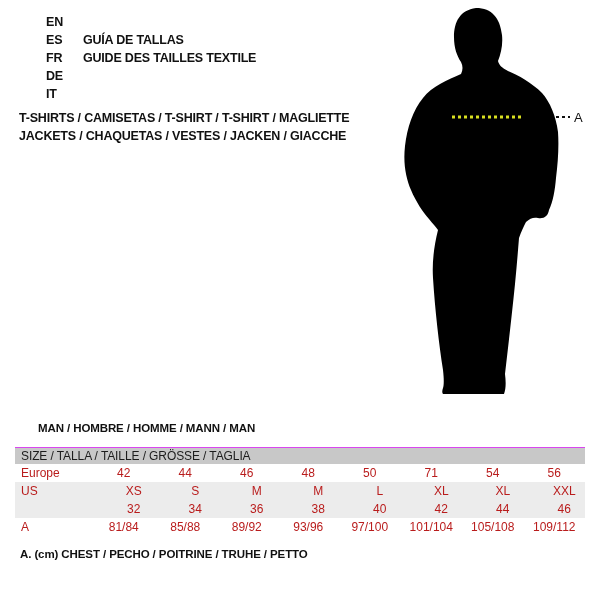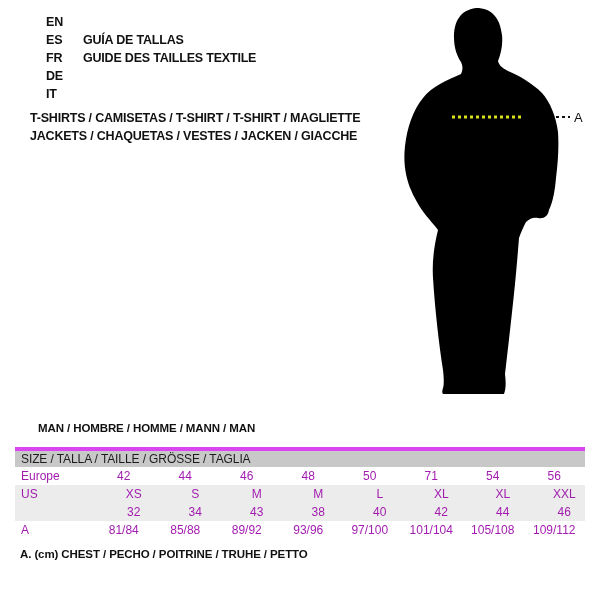--- a/index.html
+++ b/index.html
@@ -11,37 +11,37 @@
   }
   .abs{position:absolute;}
 
   
   .lang-list{left:22px;top:13px;margin-left:24px;}
   .lang-row{display:flex;height:18px;align-items:center;}
   .lang-code{width:37px;font-weight:700;font-size:12.5px;letter-spacing:-0.2px;}
   .lang-label{font-weight:700;font-size:12.5px;letter-spacing:-0.2px;white-space:nowrap;}
 
   
-  .categories{left:19px;top:109px;margin-left:11px;}
+  .categories{left:19px;top:109px;}
   .cat-line{font-weight:700;font-size:12.5px;letter-spacing:-0.2px;height:18px;line-height:18px;white-space:nowrap;}
 
   
   .figure-wrap{left:398px;top:6px;width:190px;height:390px;}
 
   
   .section-heading{left:20px;top:422px;font-weight:700;font-size:11.5px;letter-spacing:-0.1px;margin-left:18px;}
 
   
   .size-table{left:15px;top:447px;width:570px;}
   .tbl-header{
-    background:#c8c8c8;border-top:4px solid #d946ef;
+    background:#c8c8c8;border-top:1px solid #d946ef;
     height:16px;line-height:16px;padding-left:6px;
     font-size:12px;color:#1c1c1c;letter-spacing:-0.1px;
   }
-  .tbl-row{display:flex;height:18px;align-items:center;font-size:12px;color:#a21caf;}
+  .tbl-row{display:flex;height:18px;align-items:center;font-size:12px;color:#b91c1c;}
   .tbl-row.band{background:#ececec;gap:20px;}
   .tbl-label{width:72px;padding-left:6px;text-align:left;}
   .tbl-cell{flex:1;text-align:center;}
 
   
   .footnote{left:20px;top:548px;font-weight:700;font-size:11.5px;letter-spacing:-0.1px;}
 </style>
 </head>
 <body>
 
@@ -133,21 +133,21 @@
     <div class="tbl-cell">L</div>
     <div class="tbl-cell">XL</div>
     <div class="tbl-cell">XL</div>
     <div class="tbl-cell">XXL</div>
   </div>
 
   <div class="tbl-row band">
     <div class="tbl-label"></div>
     <div class="tbl-cell">32</div>
     <div class="tbl-cell">34</div>
-    <div class="tbl-cell">43</div>
+    <div class="tbl-cell">36</div>
     <div class="tbl-cell">38</div>
     <div class="tbl-cell">40</div>
     <div class="tbl-cell">42</div>
     <div class="tbl-cell">44</div>
     <div class="tbl-cell">46</div>
   </div>
 
   <div class="tbl-row">
     <div class="tbl-label">A</div>
     <div class="tbl-cell">81/84</div>

